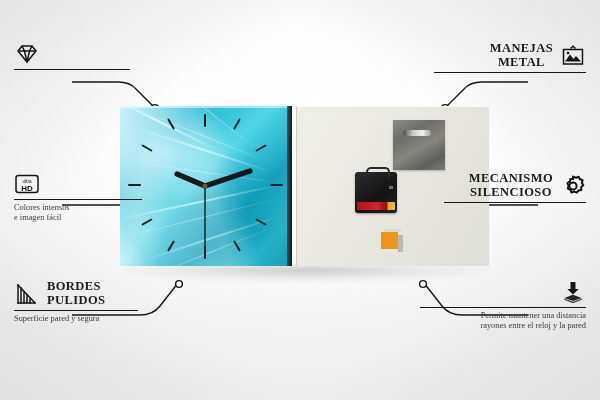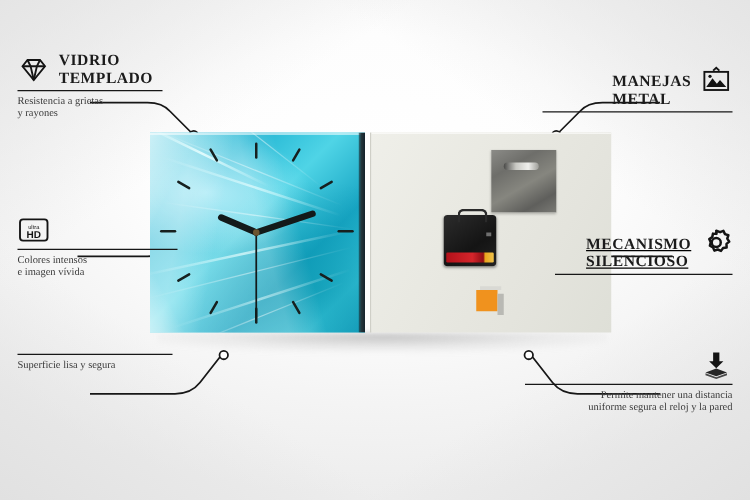--- a/index.html
+++ b/index.html
@@ -29,21 +29,21 @@
   .feat .headrow{display:flex;align-items:center;gap:7px;}
   .feat.left .headrow{justify-content:flex-start;}
   .feat.right .headrow{justify-content:flex-end;}
   .feat .title{
     font-family:"Liberation Serif", serif;
     font-weight:bold;font-size:12.5px;line-height:13.5px;
     letter-spacing:.4px;color:#1b1b1b;text-transform:uppercase;
     white-space:pre-line;
   }
   .feat.left .title{text-align:left;}
-  .feat.right .title{text-align:left;margin-top:17px;}
+  .feat.right .title{text-align:center;}
   .feat .rule{height:0;border-top:1.3px solid #171717;margin-top:3px;}
   .feat .desc{
     font-family:"Liberation Serif", serif;
     font-size:8.4px;line-height:10px;color:#3a3a3a;
     margin-top:3px;white-space:pre-line;
   }
   .feat.right .desc{text-align:right;}
   .icon{width:26px;height:24px;flex:0 0 auto;}
   .icon svg{display:block;width:26px;height:24px;}
 
@@ -201,67 +201,80 @@
       <span class="icon">
         <svg viewBox="0 0 26 24">
             <g fill="none" stroke="#141414" stroke-width="1.5">
           <path d="M4,9 L8,4 L18,4 L22,9 L13,20 Z"></path>
               <path d="M4,9 L22,9"></path>
               <path d="M8,4 L10.5,9 L13,20"></path>
               <path d="M18,4 L15.5,9 L13,20"></path>
         </g>
           </svg>
       </span>
-      <span class="title">VIDRIO
-TEMPLADO</span>
-    </div>
-    <div class="rule"></div>
-    <div class="desc">Resistencia a grietas
-y rayones</div>
+    </div>
+    <div class="rule"></div>
   </div>
 
   <div class="feat left" style="left:14px;top:172px;width:128px;">
     <div class="headrow">
       <span class="icon">
         <svg viewBox="0 0 26 24">
           <rect x="2" y="3.5" width="22" height="17" rx="2.5" fill="none" stroke="#141414" stroke-width="1.5"></rect>
           <text x="13" y="11" font-family="Liberation Sans, sans-serif" font-size="4.6" text-anchor="middle" fill="#141414">ultra</text>
           <text x="13" y="18.5" font-family="Liberation Sans, sans-serif" font-size="8" font-weight="bold" text-anchor="middle" fill="#141414">HD</text>
         </svg>
       </span>
     </div>
     <div class="rule"></div>
     <div class="desc">Colores intensos
-e imagen vívida</div>
+e imagen fácil</div>
   </div>
 
   <div class="feat left" style="left:14px;top:280px;width:124px;">
-    <div class="rule"></div>
-    <div class="desc">Superficie lisa y segura</div>
+    <div class="headrow">
+      <span class="icon">
+        <svg viewBox="0 0 26 24">
+            <g stroke="#141414" stroke-width="1.5" stroke-linecap="square">
+          <path d="M4,3 L4,21"></path>
+              <path d="M4,3 L21,21"></path>
+              <path d="M7,6 L7,21"></path>
+              <path d="M10,10 L10,21"></path>
+              <path d="M13,13.5 L13,21"></path>
+              <path d="M16,17 L16,21"></path>
+              <path d="M4,21 L21,21"></path>
+        </g>
+          </svg>
+      </span>
+      <span class="title">BORDES
+PULIDOS</span>
+    </div>
+    <div class="rule"></div>
+    <div class="desc">Superficie pared y segura</div>
   </div>
 
   <div class="feat right" style="right:14px;top:42px;width:152px;">
     <div class="headrow">
       <span class="title">MANEJAS
 METAL</span>
       <span class="icon">
         <svg viewBox="0 0 26 24">
             <g fill="none" stroke="#141414" stroke-width="1.5">
           <path d="M10.5,4.5 L13,2.2 L15.5,4.5"></path>
           <rect x="3.5" y="5.5" width="19" height="14.5"></rect>
           <path d="M5,17.5 L10,10.5 L13.5,15 L16,12 L21,17.5 Z" fill="#141414" stroke="none"></path>
           <circle cx="8" cy="9" r="1.3" fill="#141414" stroke="none"></circle>
         </g>
           </svg>
       </span>
     </div>
     <div class="rule"></div>
   </div>
 
-  <div class="feat right" style="right:14px;top:172px;width:142px;text-decoration:underline;">
+  <div class="feat right" style="right:14px;top:172px;width:142px;">
     <div class="headrow">
       <span class="title">MECANISMO
 SILENCIOSO</span>
       <span class="icon">
         <svg viewBox="0 0 26 24">
             <g fill="none" stroke="#141414" stroke-width="2" stroke-linejoin="round">
           <path d="M13,2.6 l3.1,1.1 2.6,-1.0 1.3,2.6 2.7,0.9 -0.9,2.7 1.6,2.4 -2.2,1.8 0.1,2.9 -2.8,0.4 -1.7,2.3 -2.6,-1.1 -2.7,0.9 -1.1,-2.6 -2.5,-1.3 0.7,-2.8 -1.2,-2.6 2.4,-1.5 0.6,-2.8 2.8,0.2 Z"></path>
           <circle cx="13" cy="12" r="3.6"></circle>
         </g>
           </svg>
@@ -277,16 +290,16 @@
             <g fill="#141414">
           <path d="M10.5,2 h5 v7 h3.2 l-5.7,5.6 -5.7,-5.6 h3.2 Z"></path>
           <path d="M13,14.8 l8.6,3.1 -8.6,3.1 -8.6,-3.1 Z" opacity=".92"></path>
           <path d="M4.4,18.6 v1.5 l8.6,3.1 8.6,-3.1 v-1.5 l-8.6,3.1 Z" opacity=".75"></path>
         </g>
           </svg>
       </span>
     </div>
     <div class="rule"></div>
     <div class="desc">Permite mantener una distancia
-uniforme segura el reloj y la pared</div>
+rayones entre el reloj y la pared</div>
   </div>
 
 </div>
 
 </body></html>

